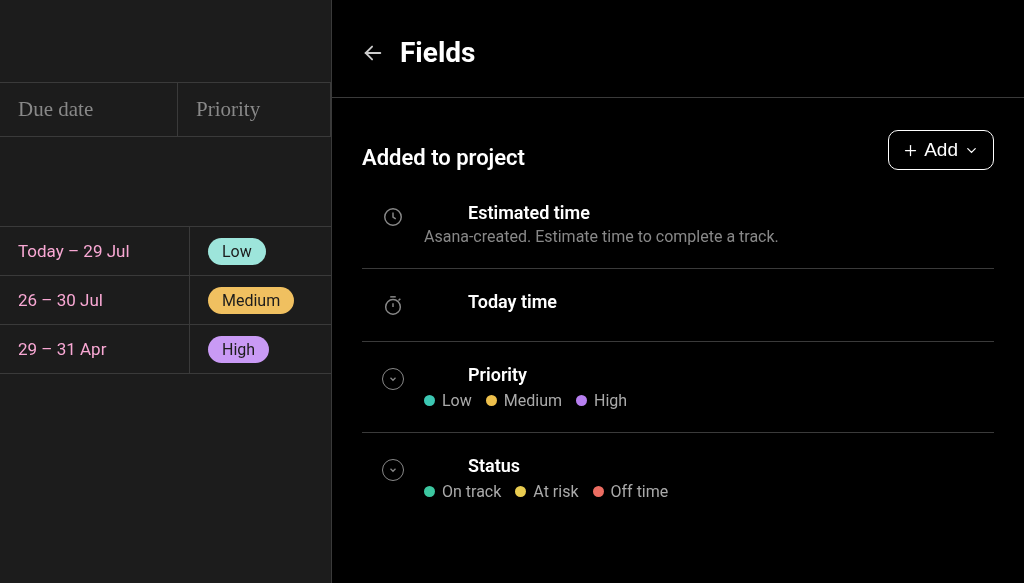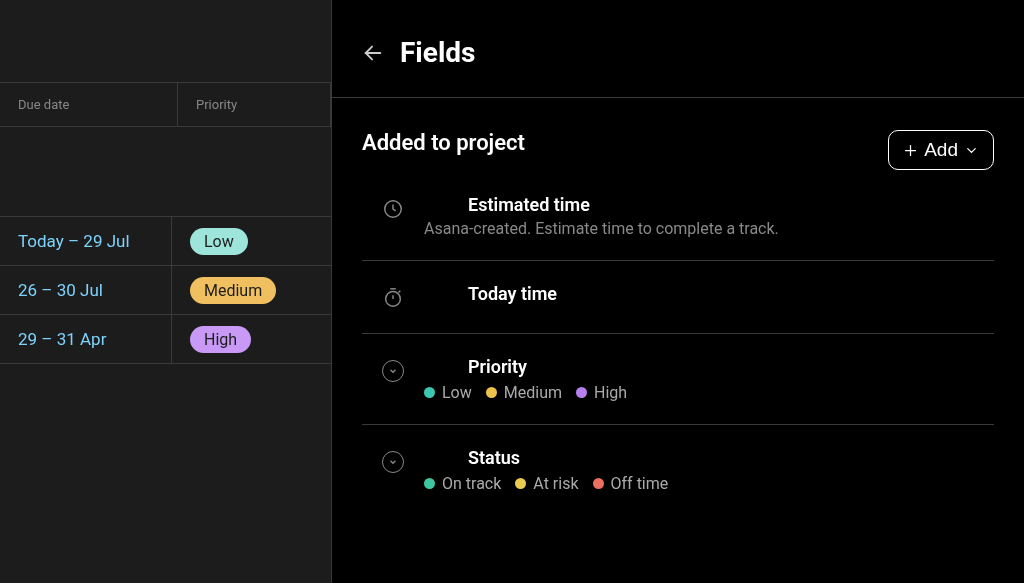--- a/index.html
+++ b/index.html
@@ -19,37 +19,38 @@
       padding-top: 82px;
     }
     .table-header {
       display: flex;
       border-top: 1px solid #3a3a3a;
       border-bottom: 1px solid #3a3a3a;
     }
     .th {
       padding: 14px 18px;
       color: #888;
-      font-size: 13px;
+      font-size: 21px;
       border-right: 1px solid #3a3a3a;
+      font-family: Liberation Serif, serif;
     }
     .th-due { width: 178px; flex: none; }
     .th-priority { flex: 1; }
     .table-gap { height: 90px; border-bottom: 1px solid #3a3a3a; }
     .table-row {
       display: flex;
       border-bottom: 1px solid #3a3a3a;
       align-items: center;
     }
     .td-due {
-      width: 172px;
+      width: 190px;
       flex: none;
       padding: 14px 18px;
       border-right: 1px solid #3a3a3a;
-      color: #7dd3fc;
+      color: #f9a8d4;
       font-size: 17px;
     }
     .td-priority {
       flex: 1;
       padding: 10px 18px;
     }
     .pill {
       display: inline-block;
       padding: 4px 14px;
       border-radius: 14px;
@@ -85,22 +86,22 @@
       font-size: 28px;
       font-weight: 700;
       color: #fff;
     }
     .section {
       padding: 32px 30px 0 30px;
     }
     .section-head {
       display: flex;
       justify-content: space-between;
-      align-items: flex-start;
-      margin-bottom: 14px;
+      align-items: flex-end;
+      margin-bottom: 22px;
     }
     .section-title {
       font-size: 22px;
       font-weight: 600;
     }
     .add-btn {
       display: inline-flex;
       align-items: center;
       gap: 6px;
       border: 1.5px solid #fff;

